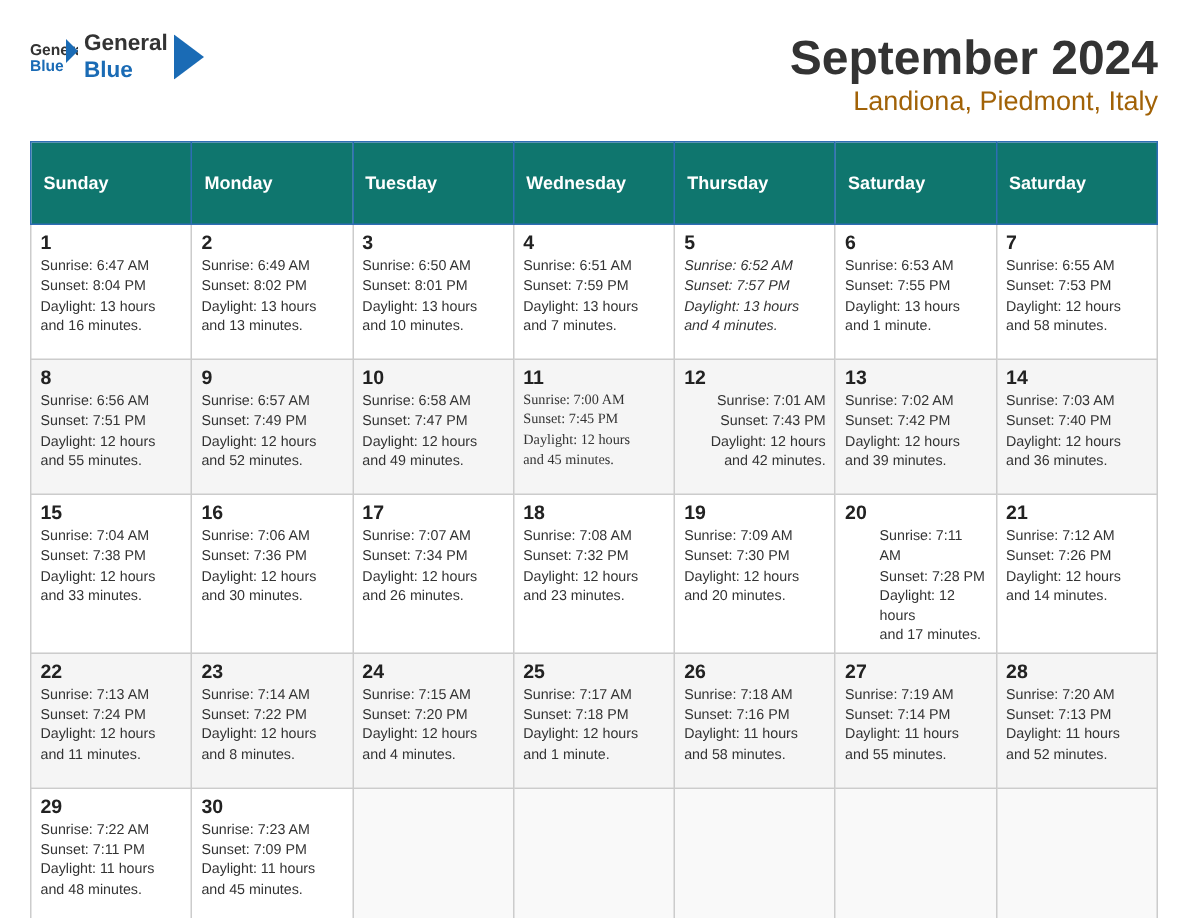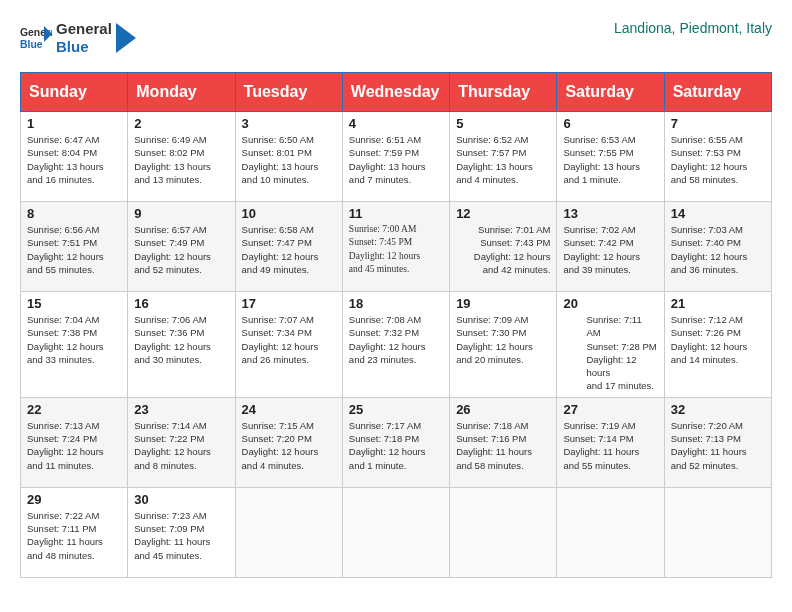--- a/index.html
+++ b/index.html
@@ -27,34 +27,34 @@
     }
     .title-area {
       text-align: right;
     }
     .month-title {
       font-size: 32px;
       font-weight: bold;
       color: #333;
     }
     .subtitle {
-      font-size: 14px;
-      color: #0f766e;
+      font-size: 18px;
+      color: #a16207;
     }
     .calendar {
       width: 100%;
       border-collapse: collapse;
       font-size: 10px;
     }
     .calendar th {
-      background-color: #ef4444;
+      background-color: #0f766e;
       color: #fff;
       text-align: left;
-      padding: 10px 8px;
-      font-size: 16px;
+      padding: 20px 8px;
+      font-size: 12px;
       font-weight: bold;
       border: 1px solid #2e6db4;
     }
     .calendar td {
       border: 1px solid #ccc;
       vertical-align: top;
       padding: 4px 6px;
       height: 90px;
       width: 107px;
       background: #fff;
@@ -90,20 +90,21 @@
     </svg>
     <div>
       <div style="font-size:15px; font-weight:bold; color:#333; line-height:1.2;">General</div>
       <div style="font-size:15px; font-weight:bold; color:#1a6bb5; line-height:1.2;">Blue</div>
     </div>
     <svg width="20" height="30" viewBox="0 0 20 30">
       <polygon points="0,0 20,15 0,30" fill="#1a6bb5"></polygon>
     </svg>
   </div>
   <div class="title-area">
+    <div class="month-title">September 2024</div>
     <div class="subtitle">Landiona, Piedmont, Italy</div>
   </div>
 </div>
 
 <table class="calendar">
   <thead>
     <tr>
     <th>Sunday</th>
         <th>Monday</th>
         <th>Tuesday</th>
@@ -138,21 +139,21 @@
         </td>
         <td>
           <span class="day-num">4</span>
           <div class="day-info" style="white-space: pre-line;">Sunrise: 6:51 AM
 Sunset: 7:59 PM
 Daylight: 13 hours
 and 7 minutes.</div>
         </td>
         <td>
           <span class="day-num">5</span>
-          <div class="day-info" style="white-space: pre-line;">Sunrise: 6:52 AM
+          <div class="day-info" style="white-space: pre-line; font-style: italic;">Sunrise: 6:52 AM
 Sunset: 7:57 PM
 Daylight: 13 hours
 and 4 minutes.</div>
         </td>
         <td>
           <span class="day-num">6</span>
           <div class="day-info" style="white-space: pre-line;">Sunrise: 6:53 AM
 Sunset: 7:55 PM
 Daylight: 13 hours
 and 1 minute.</div>
@@ -304,21 +305,21 @@
 and 58 minutes.</div>
         </td>
         <td>
           <span class="day-num">27</span>
           <div class="day-info" style="white-space: pre-line;">Sunrise: 7:19 AM
 Sunset: 7:14 PM
 Daylight: 11 hours
 and 55 minutes.</div>
         </td>
         <td>
-          <span class="day-num">32</span>
+          <span class="day-num">28</span>
           <div class="day-info" style="white-space: pre-line;">Sunrise: 7:20 AM
 Sunset: 7:13 PM
 Daylight: 11 hours
 and 52 minutes.</div>
         </td>
       </tr>
       <tr>
         <td>
           <span class="day-num">29</span>
           <div class="day-info" style="white-space: pre-line;">Sunrise: 7:22 AM

